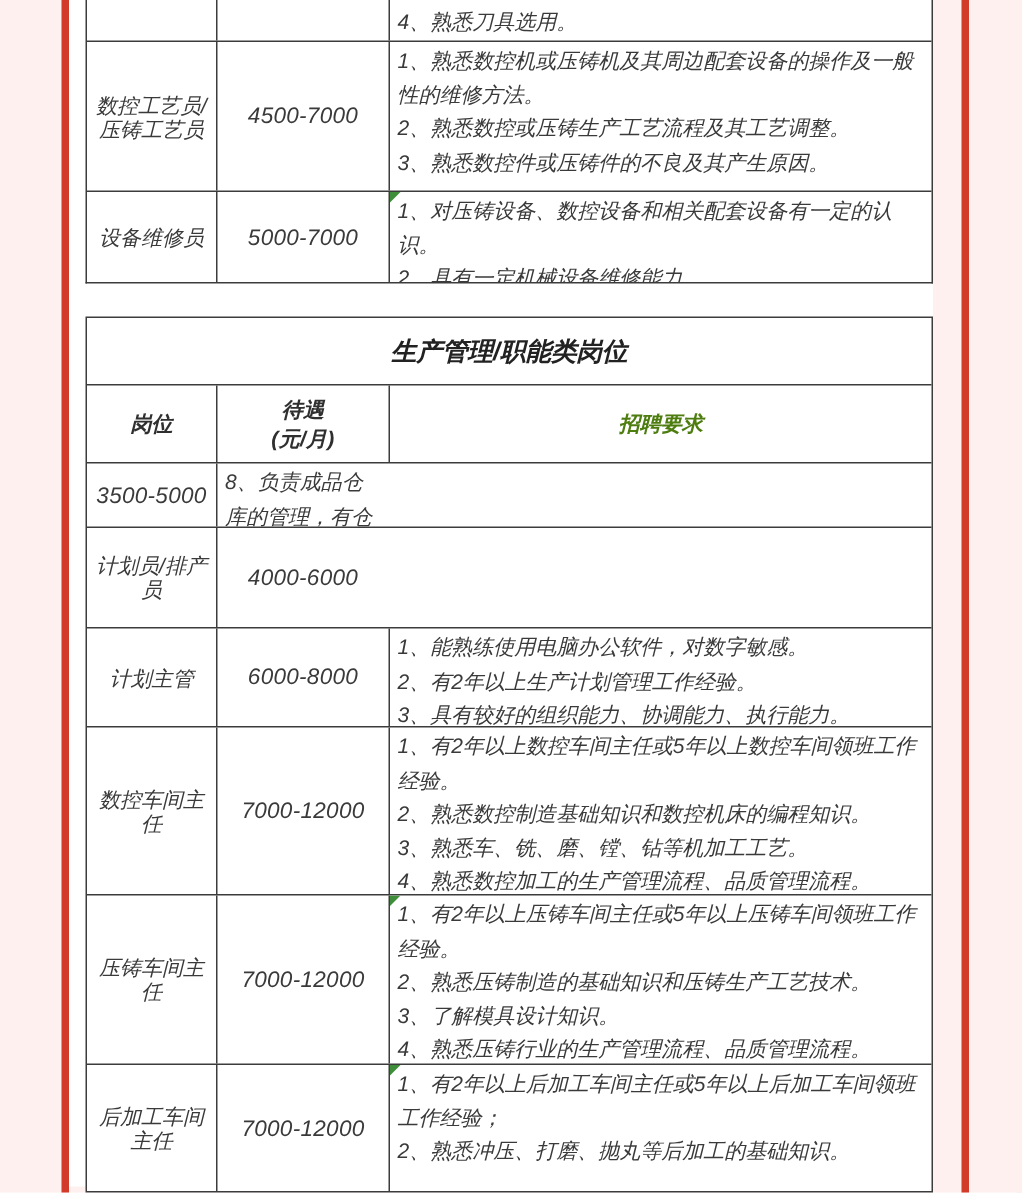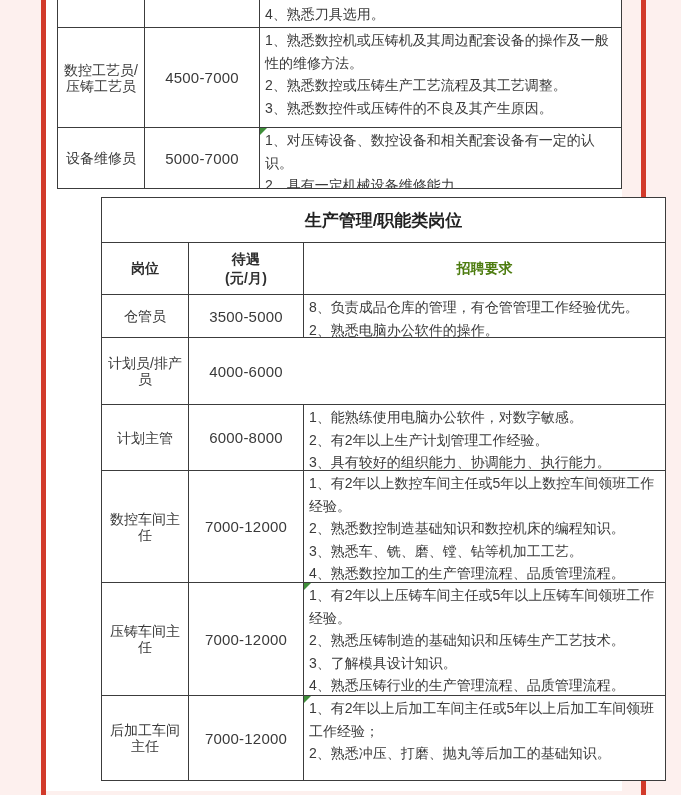--- a/index.html
+++ b/index.html
@@ -6,23 +6,23 @@
   body{
     width:681px;height:795px;position:relative;overflow:hidden;
     font-family:"Liberation Sans","DejaVu Sans",sans-serif;
     background:#fdf0ee;
   }
   *{box-sizing:border-box;}
   .stripe{position:absolute;top:0;bottom:0;width:5px;background:#d23a2a;}
   .stripe-left{left:41px;}
   .stripe-right{left:641px;}
   .panel{position:absolute;left:46px;top:0;width:576px;height:791px;background:#ffffff;}
-  .tbl{position:absolute;left:11px;width:565px;border:1.5px solid #3c3c3c;background:#fff;color:#3a3a3a;}
+  .tbl{position:absolute;left:11px;width:565px;border:1.5px solid #3c3c3c;background:#fff;color:#3a3a3a;font-style:italic;}
   .tbl1{top:0;border-top:none;}
-  .tbl2{top:197px;margin-left:44px;}
+  .tbl2{top:211px;}
   .row{display:grid;grid-template-columns:86px 115px 1fr;}
   .row + .row, .row + .title-row, .title-row + .row{border-top:1.5px solid #3c3c3c;}
   .cell{min-width:0;}
   .cell + .cell{border-left:1.5px solid #3c3c3c;}
   .c-job{display:flex;align-items:center;justify-content:center;text-align:center;
          font-size:14px;line-height:16px;padding:2px;}
   .c-sal{display:flex;align-items:center;justify-content:center;text-align:left;
          font-size:15px;letter-spacing:0.2px;}
   .c-req{position:relative;font-size:14px;line-height:22.5px;padding:1px 4px 0 5px;overflow:hidden;}
   .c-req .line{white-space:normal;word-break:break-all;}
@@ -76,21 +76,20 @@
     <div class="row hdr" style="height:52px">
       <div class="cell c-job">岗位</div>
       <div class="cell c-sal">
         <span>待遇</span>
         <span>(元/月)</span>
       </div>
       <div class="cell c-req">招聘要求</div>
     </div>
 
     <div class="row" style="height:43px">
-      <div class="cell c-job">仓管员</div>
       <div class="cell c-sal">3500-5000</div>
       <div class="cell c-req">
         <div class="line">8、负责成品仓库的管理，有仓管管理工作经验优先。</div>
         <div class="line">2、熟悉电脑办公软件的操作。</div>
       </div>
     </div>
 
     <div class="row" style="height:67px">
       <div class="cell c-job">计划员/排产员</div>
       <div class="cell c-sal">4000-6000</div>

